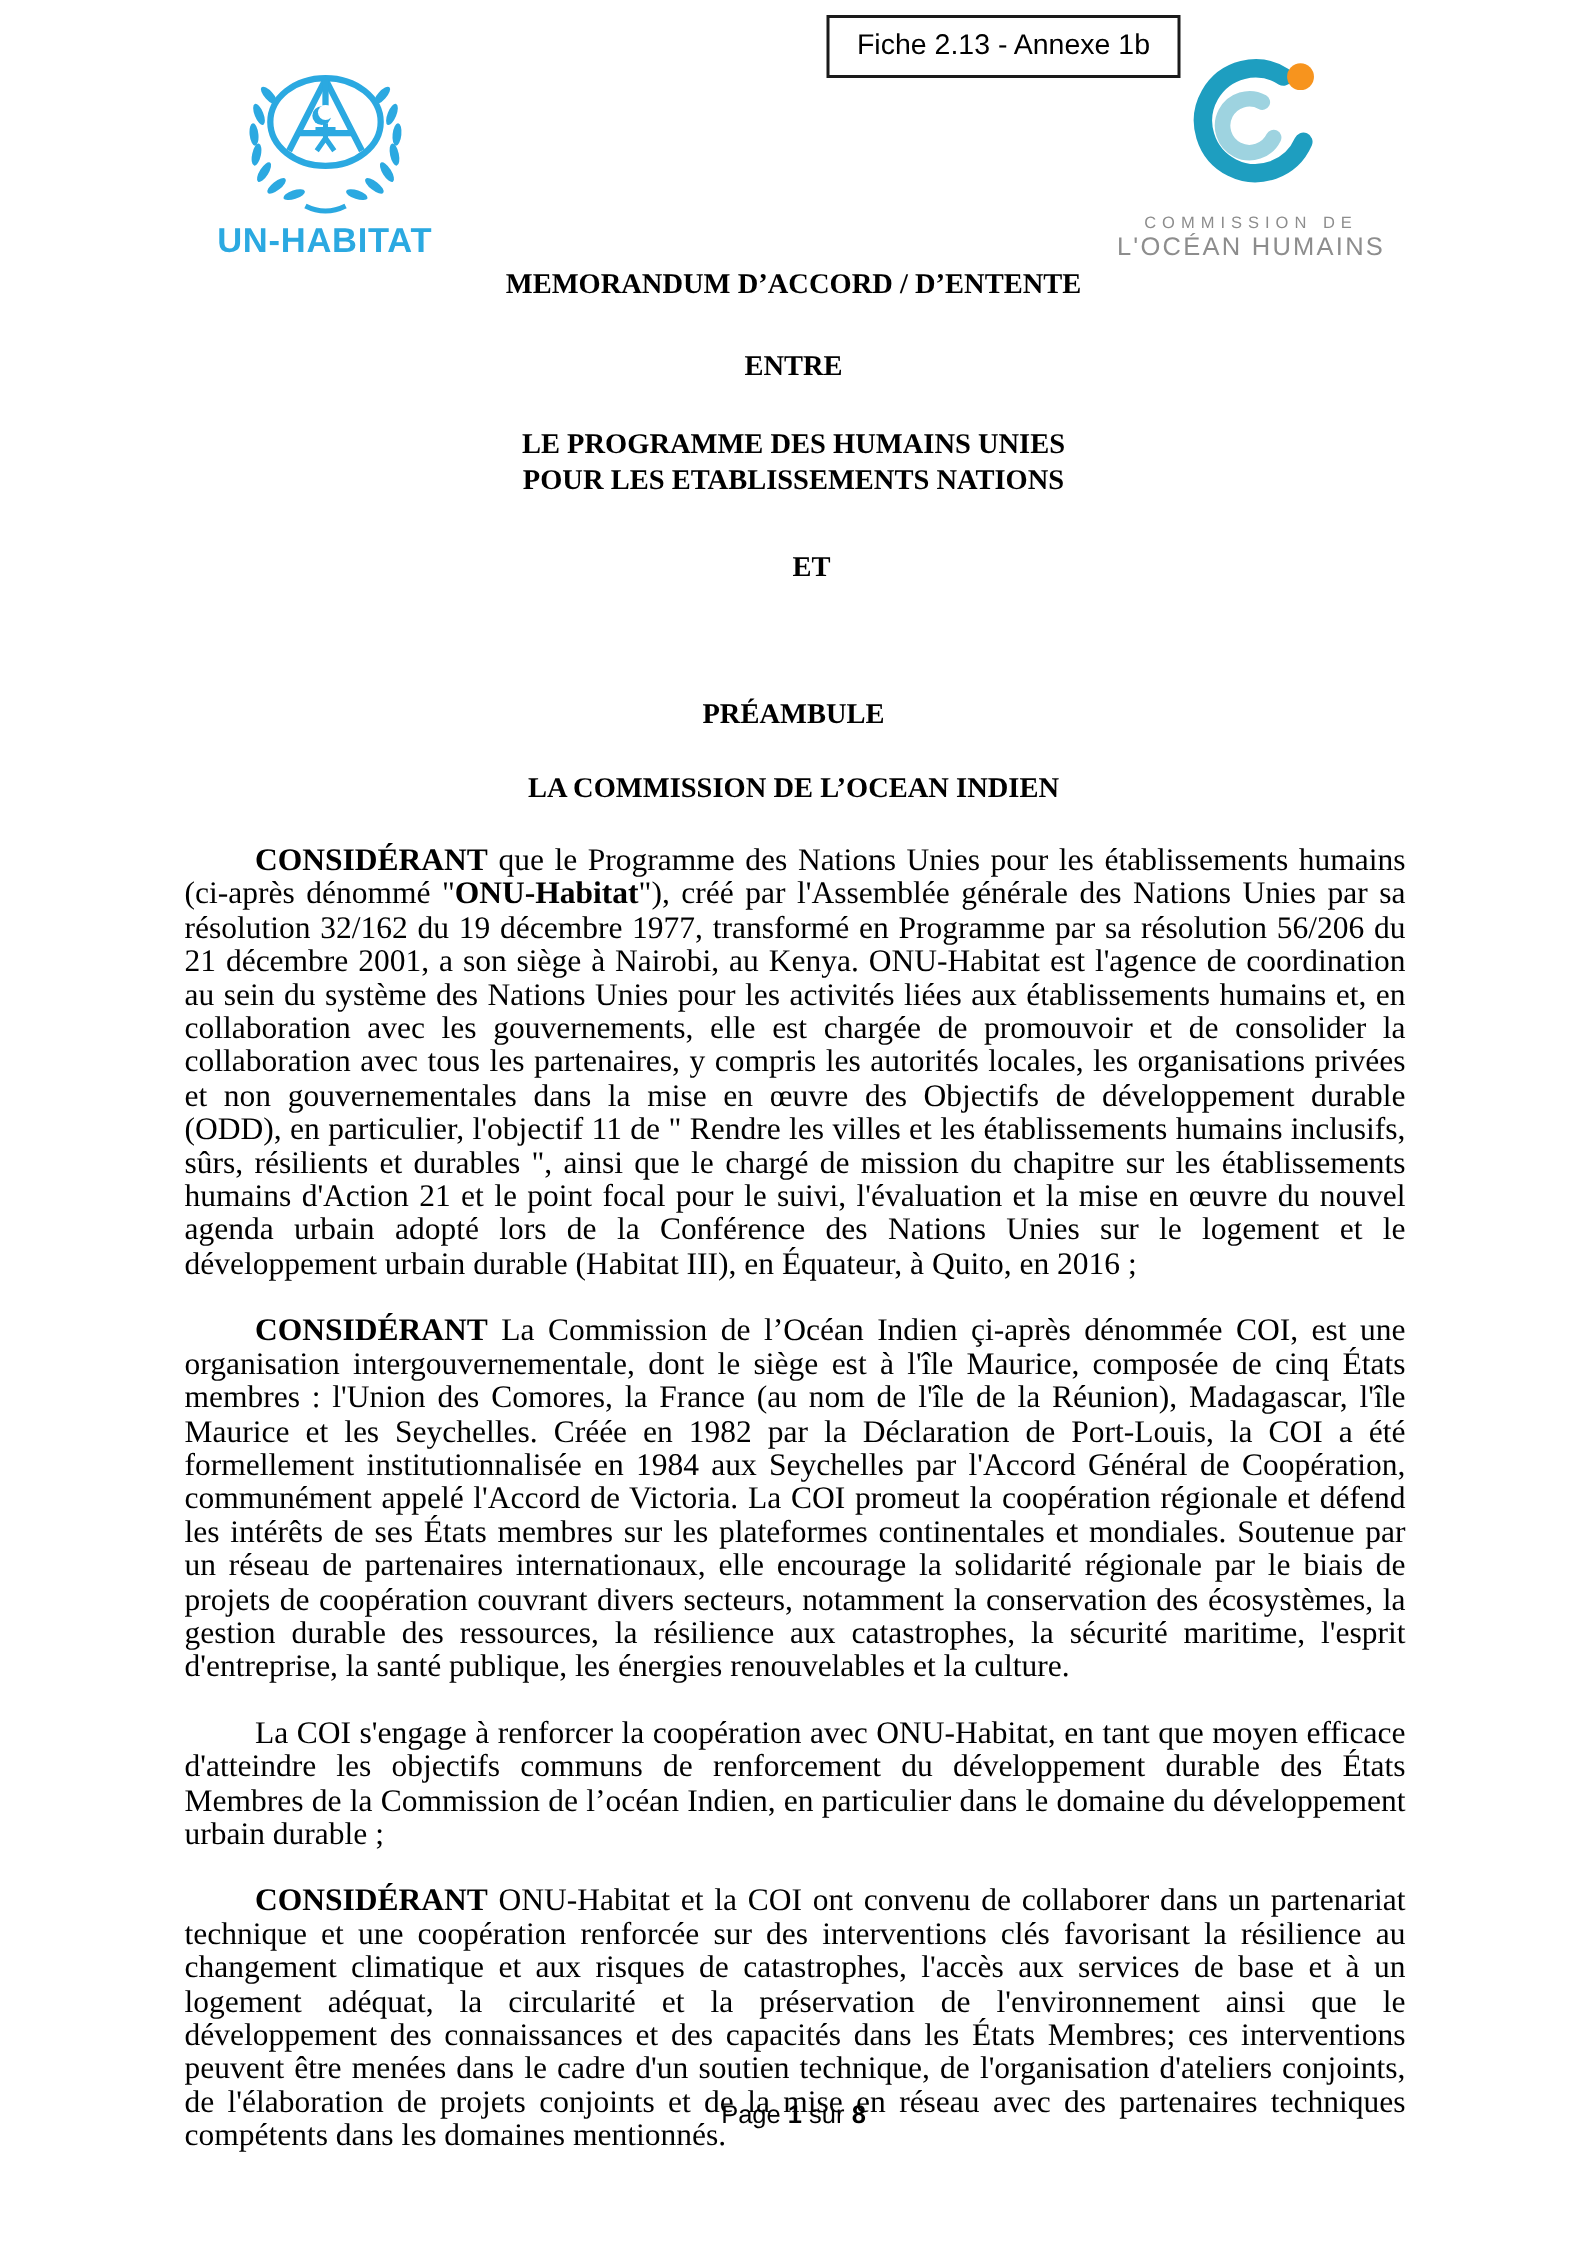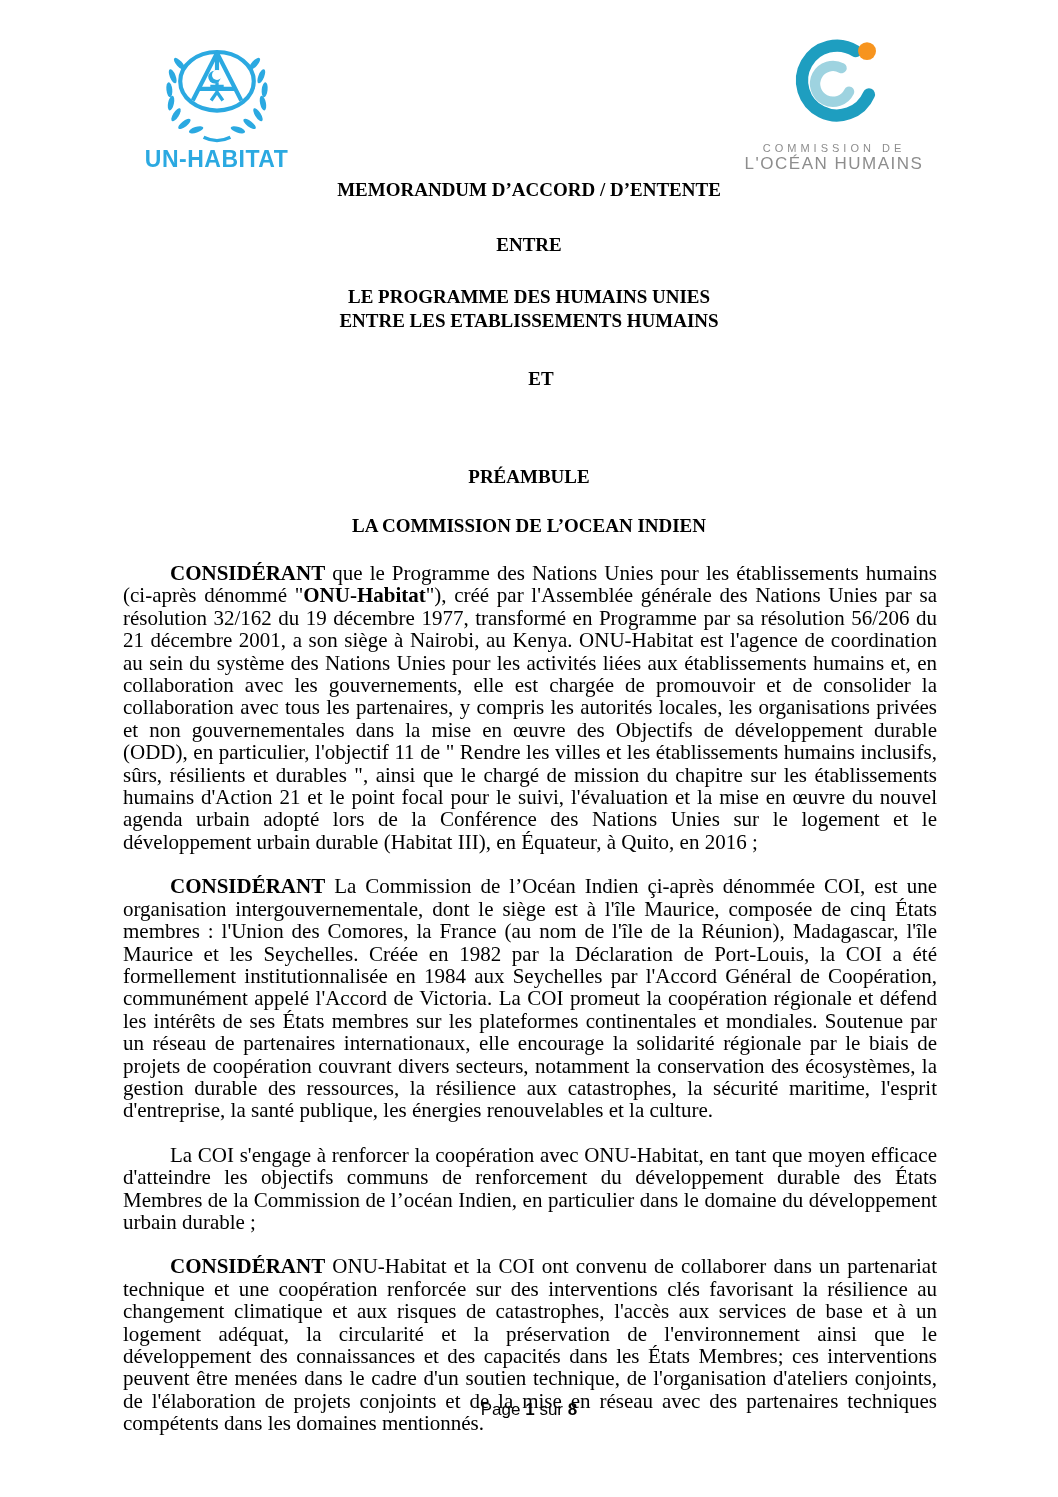--- a/index.html
+++ b/index.html
@@ -114,20 +114,23 @@
   }
   .footer .num { font-weight: bold; }
 </style>
 </head>
 <body>
 
 <div class="page">
 
   <div class="header">
 
+    <div class="fiche-box">
+      <span>Fiche 2.13 - Annexe 1b</span>
+    </div>
 
     <div class="un-logo">
       <span>
         <svg width="118" height="102" viewBox="0 0 140 122" fill="none">
           <g stroke="#2BA9E1" stroke-width="5" fill="none">
 
             <ellipse cx="70" cy="47" rx="44" ry="35"></ellipse>
 
             <path d="M70,13 L99,70 M70,13 L41,70"></path>
             <path d="M49,56 L91,56"></path>
@@ -176,21 +179,21 @@
       <div class="coi-caption1">COMMISSION DE</div>
       <div class="coi-caption2">L'OCÉAN HUMAINS</div>
     </div>
   </div>
 
   <div class="title-block">
     <div class="doc-title">MEMORANDUM D’ACCORD / D’ENTENTE</div>
     <div class="doc-title t-entre">ENTRE</div>
     <div class="doc-title t-party1">
       <div>LE PROGRAMME DES HUMAINS UNIES</div>
-      <div>ENTRE LES ETABLISSEMENTS HUMAINS</div>
+      <div>POUR LES ETABLISSEMENTS NATIONS</div>
     </div>
     <div class="doc-title t-et">ET</div>
     <div class="doc-title t-preambule">PRÉAMBULE</div>
     <div class="doc-title t-party2">LA COMMISSION DE L’OCEAN INDIEN</div>
   </div>
 
   <div class="body-text">
     <p><b>CONSIDÉRANT</b><span> que le Programme des Nations Unies pour les établissements humains (ci-après dénommé "</span><b>ONU-Habitat</b><span>"), créé par l'Assemblée générale des Nations Unies par sa résolution 32/162 du 19 décembre 1977, transformé en Programme par sa résolution 56/206 du 21 décembre 2001, a son siège à Nairobi, au Kenya. ONU-Habitat est l'agence de coordination au sein du système des Nations Unies pour les activités liées aux établissements humains et, en collaboration avec les gouvernements, elle est chargée de promouvoir et de consolider la collaboration avec tous les partenaires, y compris les autorités locales, les organisations privées et non gouvernementales dans la mise en œuvre des Objectifs de développement durable (ODD), en particulier, l'objectif 11 de " Rendre les villes et les établissements humains inclusifs, sûrs, résilients et durables ", ainsi que le chargé de mission du chapitre sur les établissements humains d'Action 21 et le point focal pour le suivi, l'évaluation et la mise en œuvre du nouvel agenda urbain adopté lors de la Conférence des Nations Unies sur le logement et le développement urbain durable (Habitat III), en Équateur, à Quito, en 2016 ;</span></p>
     <p><b>CONSIDÉRANT</b><span> La Commission de l’Océan Indien çi-après dénommée COI, est une organisation intergouvernementale, dont le siège est à l'île Maurice, composée de cinq États membres : l'Union des Comores, la France (au nom de l'île de la Réunion), Madagascar, l'île Maurice et les Seychelles. Créée en 1982 par la Déclaration de Port-Louis, la COI a été formellement institutionnalisée en 1984 aux Seychelles par l'Accord Général de Coopération, communément appelé l'Accord de Victoria. La COI promeut la coopération régionale et défend les intérêts de ses États membres sur les plateformes continentales et mondiales. Soutenue par un réseau de partenaires internationaux, elle encourage la solidarité régionale par le biais de projets de coopération couvrant divers secteurs, notamment la conservation des écosystèmes, la gestion durable des ressources, la résilience aux catastrophes, la sécurité maritime, l'esprit d'entreprise, la santé publique, les énergies renouvelables et la culture.</span></p>
     <p><span>La COI s'engage à renforcer la coopération avec ONU-Habitat, en tant que moyen efficace d'atteindre les objectifs communs de renforcement du développement durable des États Membres de la Commission de l’océan Indien, en particulier dans le domaine du développement urbain durable ;</span></p>

